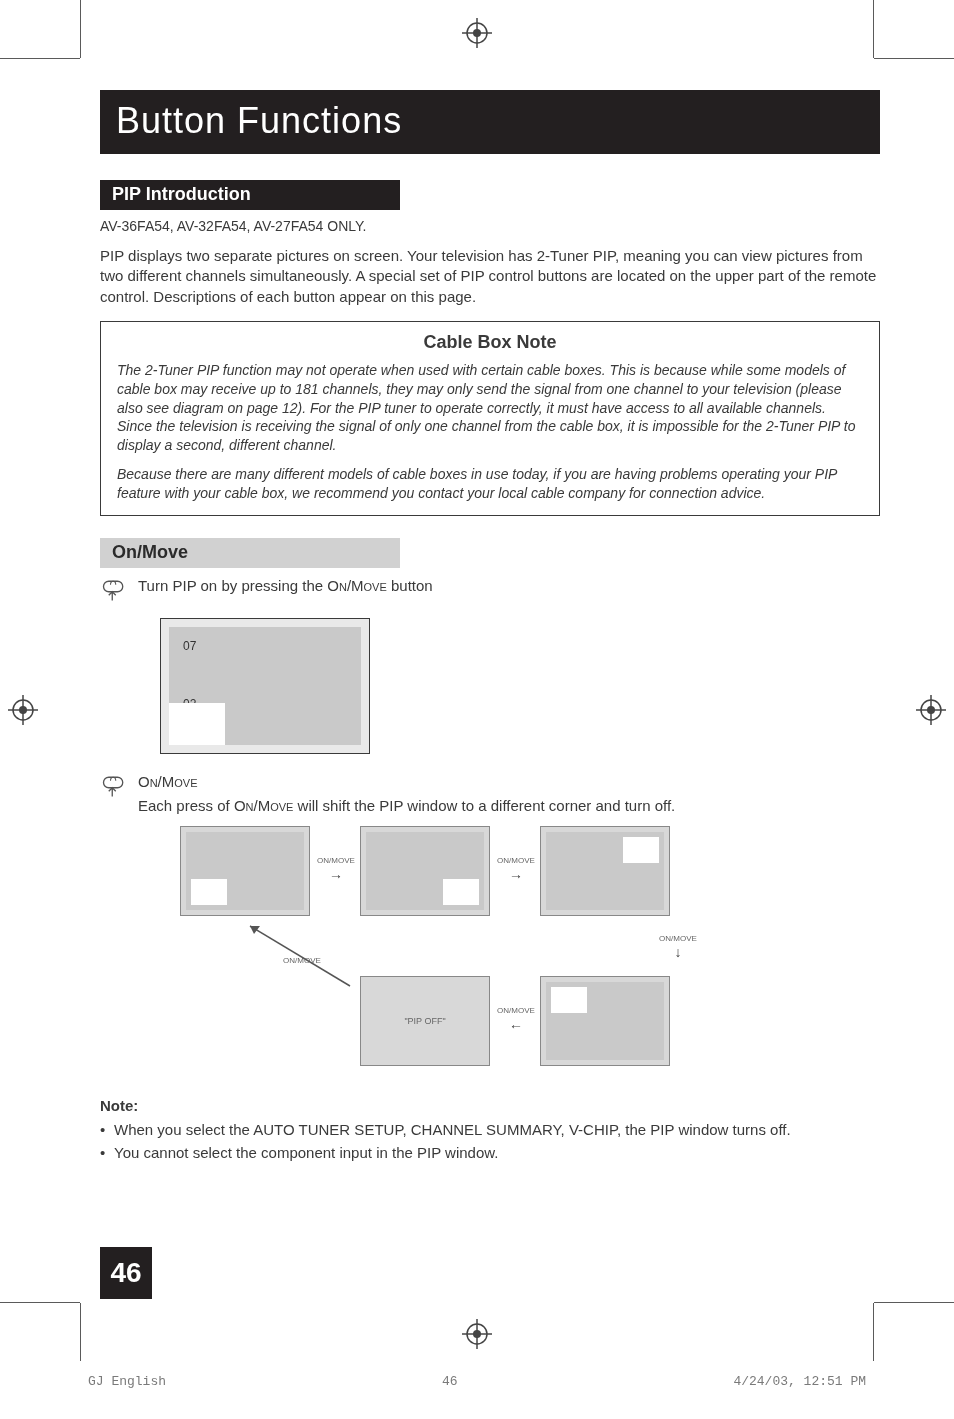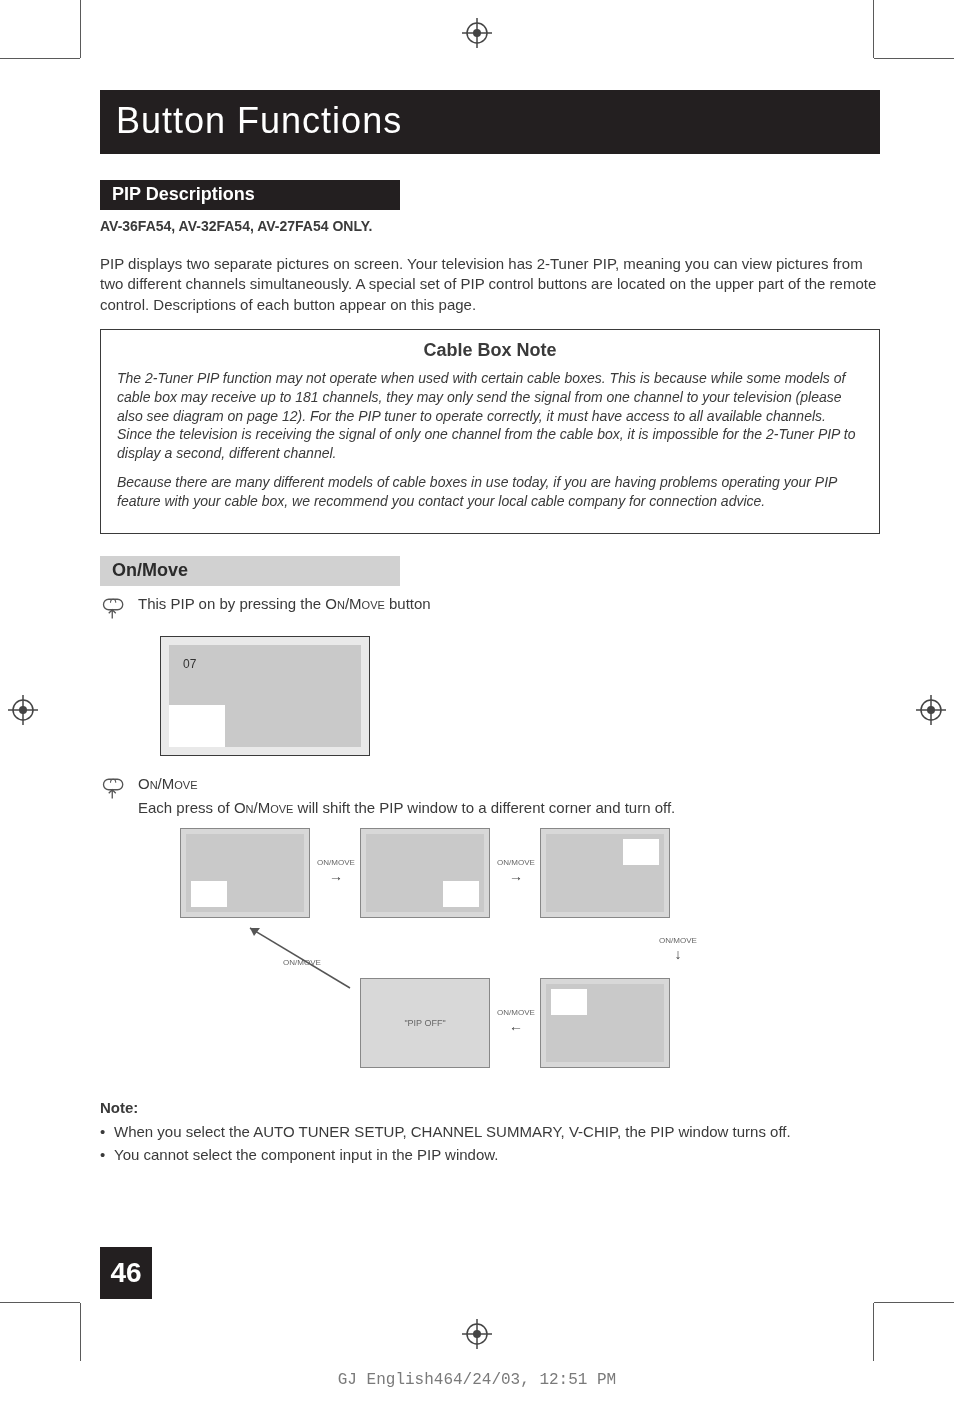--- a/index.html
+++ b/index.html
@@ -24,36 +24,36 @@
   .crop-br-h { position: absolute; right: 0; bottom: 116px; width: 80px; height: 1px; background: #5a5a5a; }
 
   .content { position: absolute; left: 100px; top: 90px; width: 780px; }
 
   .title-bar { background: #231f20; color: #fff; padding: 10px 16px 12px 16px; margin-bottom: 26px; }
   .title-bar h1 { font-size: 36px; font-weight: normal; letter-spacing: 1px; }
 
   .section-bar { display: inline-block; background: #231f20; color: #fff; border-left: 6px solid #231f20; padding: 4px 12px 5px 6px; font-size: 18px; font-weight: bold; margin-bottom: 8px; min-width: 300px; }
   .section-bar.gray { background: #d1d1d1; color: #2b2b2b; border-left: 6px solid #d1d1d1; }
 
-  .bold-line { font-weight: bold; font-size: 14px; margin-bottom: 20px; }
+  .bold-line { font-weight: normal; font-size: 14px; margin-bottom: 12px; }
   .body-text { font-size: 15px; line-height: 1.35; margin-bottom: 14px; }
 
-  .note-box { border: 1px solid #3a3a3a; padding: 10px 16px 14px 16px; margin-bottom: 22px; }
+  .note-box { border: 1px solid #3a3a3a; padding: 10px 16px 4px 16px; margin-bottom: 22px; }
   .note-box h2 { font-size: 18px; font-weight: bold; text-align: center; margin-bottom: 8px; }
   .note-box p { font-size: 14px; line-height: 1.35; margin-bottom: 10px; font-style: italic; }
   .note-box p:last-child { margin-bottom: 8px; }
 
   .row { display: flex; align-items: flex-start; margin-bottom: 10px; }
   .hand-cell { width: 38px; flex: 0 0 38px; }
   .hand-cell svg { width: 28px; height: 28px; }
   .row-body { flex: 1; font-size: 15px; line-height: 1.35; }
   .smallcaps { font-variant: small-caps; }
 
   
-  .tv-frame { width: 210px; height: 120px; border: 1px solid #3a3a3a; margin: 6px 0 18px 60px; position: relative; background: #e9e9e9; }
+  .tv-frame { width: 210px; height: 136px; border: 1px solid #3a3a3a; margin: 6px 0 18px 60px; position: relative; background: #e9e9e9; }
   .tv-screen { position: absolute; left: 8px; top: 8px; right: 8px; bottom: 8px; background: #c9c9c9; }
   .tv-label1 { position: absolute; left: 22px; top: 20px; font-size: 12px; color: #333; }
   .tv-label2 { position: absolute; left: 22px; top: 78px; font-size: 12px; color: #333; }
   .pip-box { position: absolute; left: 8px; bottom: 8px; width: 56px; height: 42px; background: #fff; border: 1px solid #fff; }
 
   
   .cycle { position: relative; width: 520px; height: 250px; margin: 8px 0 12px 80px; font-size: 8px; color: #666; }
   .mini { position: absolute; width: 130px; height: 90px; border: 1px solid #888; background: #d8d8d8; }
   .mini .inner { position: absolute; left: 5px; top: 5px; right: 5px; bottom: 5px; background: #c9c9c9; }
   .mini .pip { position: absolute; width: 36px; height: 26px; background: #fff; }
@@ -61,21 +61,21 @@
   .arrow-lbl { position: absolute; text-align: center; line-height: 1.2; }
   .arrow-lbl .glyph { font-size: 14px; font-weight: bold; color: #444; display: block; }
 
   .notes-heading { font-size: 15px; font-weight: bold; margin-top: 21px; margin-bottom: 6px; }
   ul.notes { list-style: none; padding-left: 0; }
   ul.notes li { font-size: 15px; line-height: 1.35; padding-left: 14px; position: relative; margin-bottom: 2px; }
   ul.notes li::before { content: "•"; position: absolute; left: 0; top: 0; }
 
   .page-num { position: absolute; left: 100px; bottom: 120px; width: 52px; height: 52px; background: #231f20; color: #fff; font-size: 28px; font-weight: bold; display: flex; align-items: center; justify-content: center; }
 
-  .footer { position: absolute; left: 88px; bottom: 30px; right: 88px; font-family: "Courier New", monospace; font-size: 16px; color: #7a7a7a; display: flex; justify-content: center; }
+  .footer { position: absolute; left: 88px; bottom: 30px; right: 88px; font-family: "Courier New", monospace; font-size: 13px; color: #7a7a7a; display: flex; justify-content: space-between; }
 </style>
 </head>
 <body>
 
 <div class="page">
 
   <div class="reg reg-top">
     <svg width="30" height="30" viewBox="0 0 30 30">
         <circle cx="15" cy="15" r="10" fill="none" stroke="#444" stroke-width="1.5"></circle>
         <line x1="15" y1="0" x2="15" y2="30" stroke="#444" stroke-width="1.5"></line>
@@ -115,42 +115,42 @@
   <div class="crop-bl-v"></div>
   <div class="crop-bl-h"></div>
   <div class="crop-br-v"></div>
   <div class="crop-br-h"></div>
 
   <div class="content">
     <div class="title-bar">
       <h1>Button Functions</h1>
     </div>
 
-    <div class="section-bar">PIP Descriptions</div>
+    <div class="section-bar">PIP Introduction</div>
     <div class="bold-line">AV-36FA54, AV-32FA54, AV-27FA54 ONLY.</div>
     <p class="body-text">PIP displays two separate pictures on screen.  Your television has 2-Tuner PIP, meaning you can view pictures from two different channels simultaneously.  A special set of PIP control buttons are located on the upper part of the remote control.  Descriptions of each button appear on this page.</p>
 
     <div class="note-box">
       <h2>Cable Box Note</h2>
       <p>The 2-Tuner PIP function may not operate when used with certain cable boxes.  This is because while some models of cable box may receive up to 181 channels, they may only send the signal from one channel to your television (please also see diagram on page 12).  For the PIP tuner to operate correctly, it must have access to all available channels.  Since the television is receiving the signal of only one channel from the cable box, it is impossible for the 2-Tuner PIP to display a second, different channel.</p>
       <p>Because there are many different models of cable boxes in use today, if you are having problems operating your PIP feature with your cable box, we recommend you contact your local cable company for connection advice.</p>
     </div>
 
     <div class="section-bar gray">On/Move</div>
 
     <div class="row">
       <div class="hand-cell">
         <svg viewBox="0 0 32 32">
             <rect x="4" y="6" width="22" height="12" rx="6" fill="none" stroke="#555" stroke-width="1.5"></rect>
             <path d="M14 18 L14 28 M10 22 L14 18 L18 22" fill="none" stroke="#555" stroke-width="1.5"></path>
             <path d="M12 10 Q12 6 15 6 Q18 6 18 10" fill="none" stroke="#555" stroke-width="1.2"></path>
           </svg>
       </div>
       <div class="row-body">
-        <span>This PIP on by pressing the </span><span class="smallcaps">On/Move</span><span> button</span>
+        <span>Turn PIP on by pressing the </span><span class="smallcaps">On/Move</span><span> button</span>
       </div>
     </div>
 
     <div class="tv-frame">
       <div class="tv-screen"></div>
       <div class="tv-label1">07</div>
       <div class="tv-label2">02</div>
       <div class="pip-box"></div>
     </div>
 

